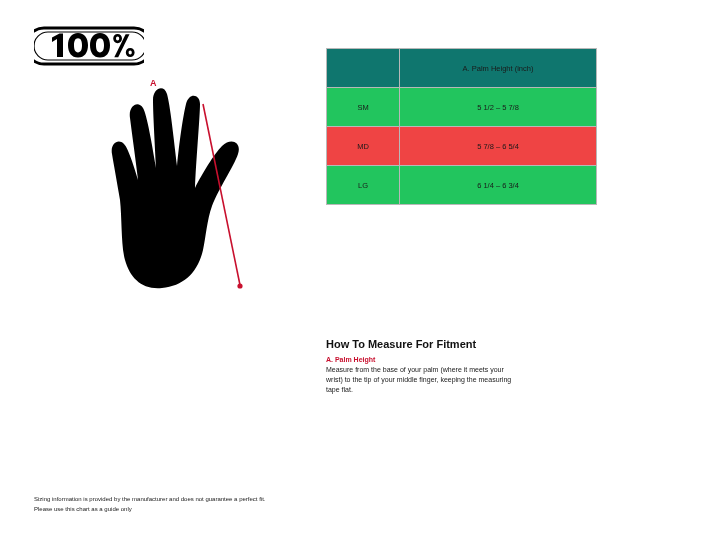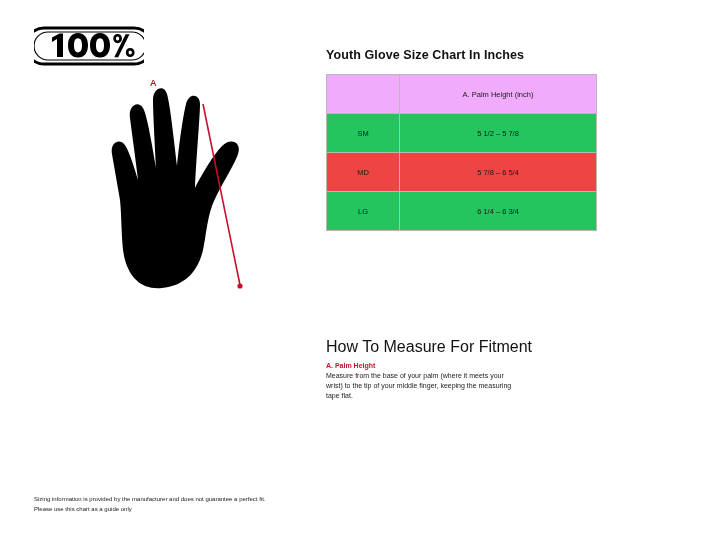--- a/index.html
+++ b/index.html
@@ -81,40 +81,40 @@
     font-weight: normal;
     color: #1a1a1a;
     text-align: center;
     vertical-align: middle;
     padding: 0;
   }
   table.size-table .col-size { width: 72px; }
   table.size-table .col-val  { width: 196px; }
 
   .row-head td {
-    background: #f0abfc;
+    background: #0f766e;
     font-size: 7.5px;
   }
   .row-alt td {
     background: #22c55e;
   }
   .row-plain td {
     background: #ef4444;
   }
 
   
   .measure-block {
     position: absolute;
     left: 326px;
     top: 338px;
     width: 230px;
   }
   .measure-title {
-    font-size: 16px;
-    font-weight: normal;
+    font-size: 11px;
+    font-weight: bold;
     color: #111;
     margin: 0 0 6px 0;
   }
   .measure-sub {
     font-size: 7px;
     font-weight: bold;
     color: #c8102e;
     margin: 0 0 2px 0;
   }
   .measure-body {
@@ -190,21 +190,20 @@
                C108 202 94 216 72 218
                C52 220 40 208 35 190
                C31 176 32 148 30 130 Z" fill="#000000"></path>
       <path d="M113 34 L150 215" stroke="#c8102e" stroke-width="1.6" fill="none"></path>
       <circle cx="150" cy="216" r="2.6" fill="#c8102e"></circle>
     </svg>
   </div>
   <div class="label-a">A</div>
 
   <div class="right-col">
-    <h1 class="chart-title">Youth Glove Size Chart In Inches</h1>
 
     <table class="size-table">
       <tbody>
         <tr class="row-head">
           <td class="col-size"></td>
           <td class="col-val">A. Palm Height (inch)</td>
         </tr>
         <tr class="row-alt">
           <td class="col-size">SM</td>
           <td class="col-val">5 1/2 – 5 7/8</td>

